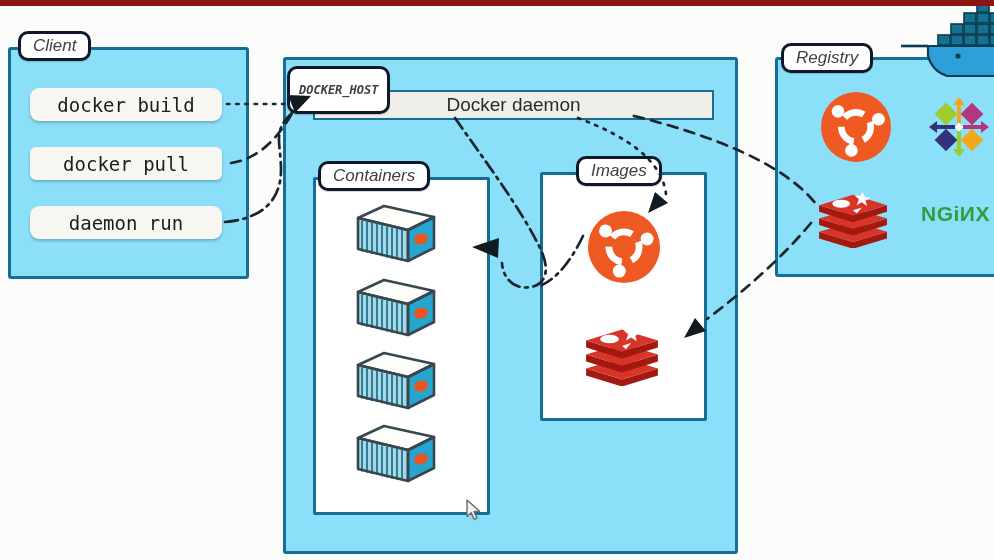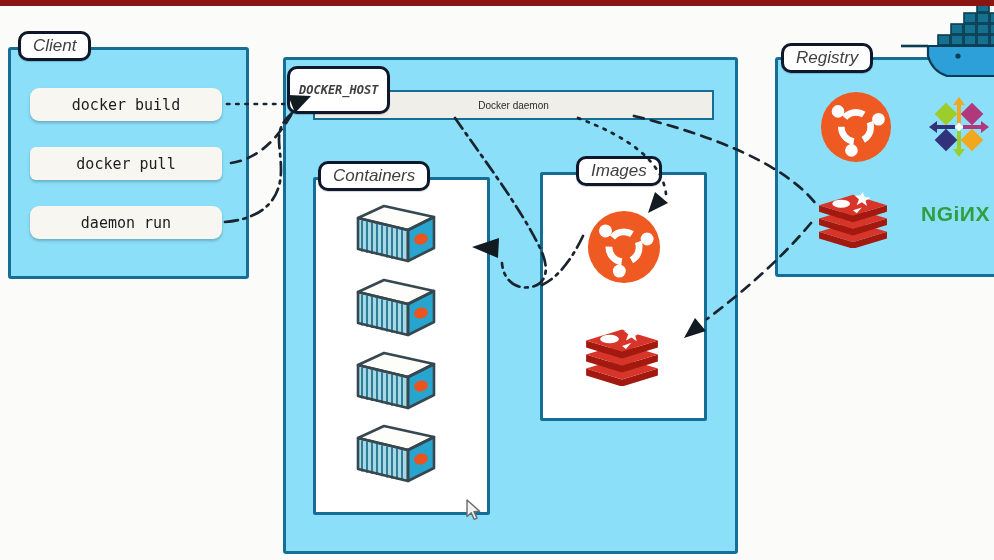--- a/index.html
+++ b/index.html
@@ -9,25 +9,25 @@
 
   .bigbox{position:absolute;background:#8BDFF8;border:3px solid #156E96;border-radius:3px;z-index:1;}
   .whitebox{position:absolute;background:#FFFFFF;border:3px solid #156E96;border-radius:2px;z-index:2;}
   .tab{position:absolute;background:#FFFFFF;border:3px solid #0f172a;border-radius:10px;
        padding:2px 12px;font-size:17px;color:#404040;z-index:4;white-space:nowrap;
        box-shadow:0 1px 1px rgba(0,0,0,.18);font-style:italic;}
   .tab.mono{font-family:"DejaVu Sans Mono",monospace;font-weight:bold;font-size:12px;padding:14px 9px;margin-top:32px;}
 
   .chip{position:absolute;left:30px;width:192px;height:33px;background:#F7F6F1;border-radius:9px;
         box-shadow:0 2px 3px rgba(0,0,0,.22);display:flex;align-items:center;justify-content:center;
-        font-family:"DejaVu Sans Mono",monospace;font-size:15px;color:#1c1c1c;z-index:3;}
+        font-family:"DejaVu Sans Mono",monospace;font-size:19px;color:#1c1c1c;z-index:3;}
 
   .daemon{position:absolute;left:313px;top:90px;width:397px;height:26px;background:#EFEEE9;
           border:2.5px solid #156E96;display:flex;align-items:center;justify-content:center;
-          font-size:10px;color:#2b2b2b;z-index:3;}
+          font-size:19px;color:#2b2b2b;z-index:3;}
 
   .icon{position:absolute;z-index:3;}
   .nginx{position:absolute;left:921px;top:202px;width:90px;font-weight:bold;font-size:21px;
          color:#2F9E41;letter-spacing:.5px;z-index:3;font-family:"Liberation Sans",sans-serif;}
 
   svg{display:block;}
   .overlay{position:absolute;left:0;top:0;z-index:5;pointer-events:none;}
   .cursor{position:absolute;left:466px;top:499px;z-index:10;}
   .whale{position:absolute;left:901px;top:2px;z-index:4;}
 </style>

